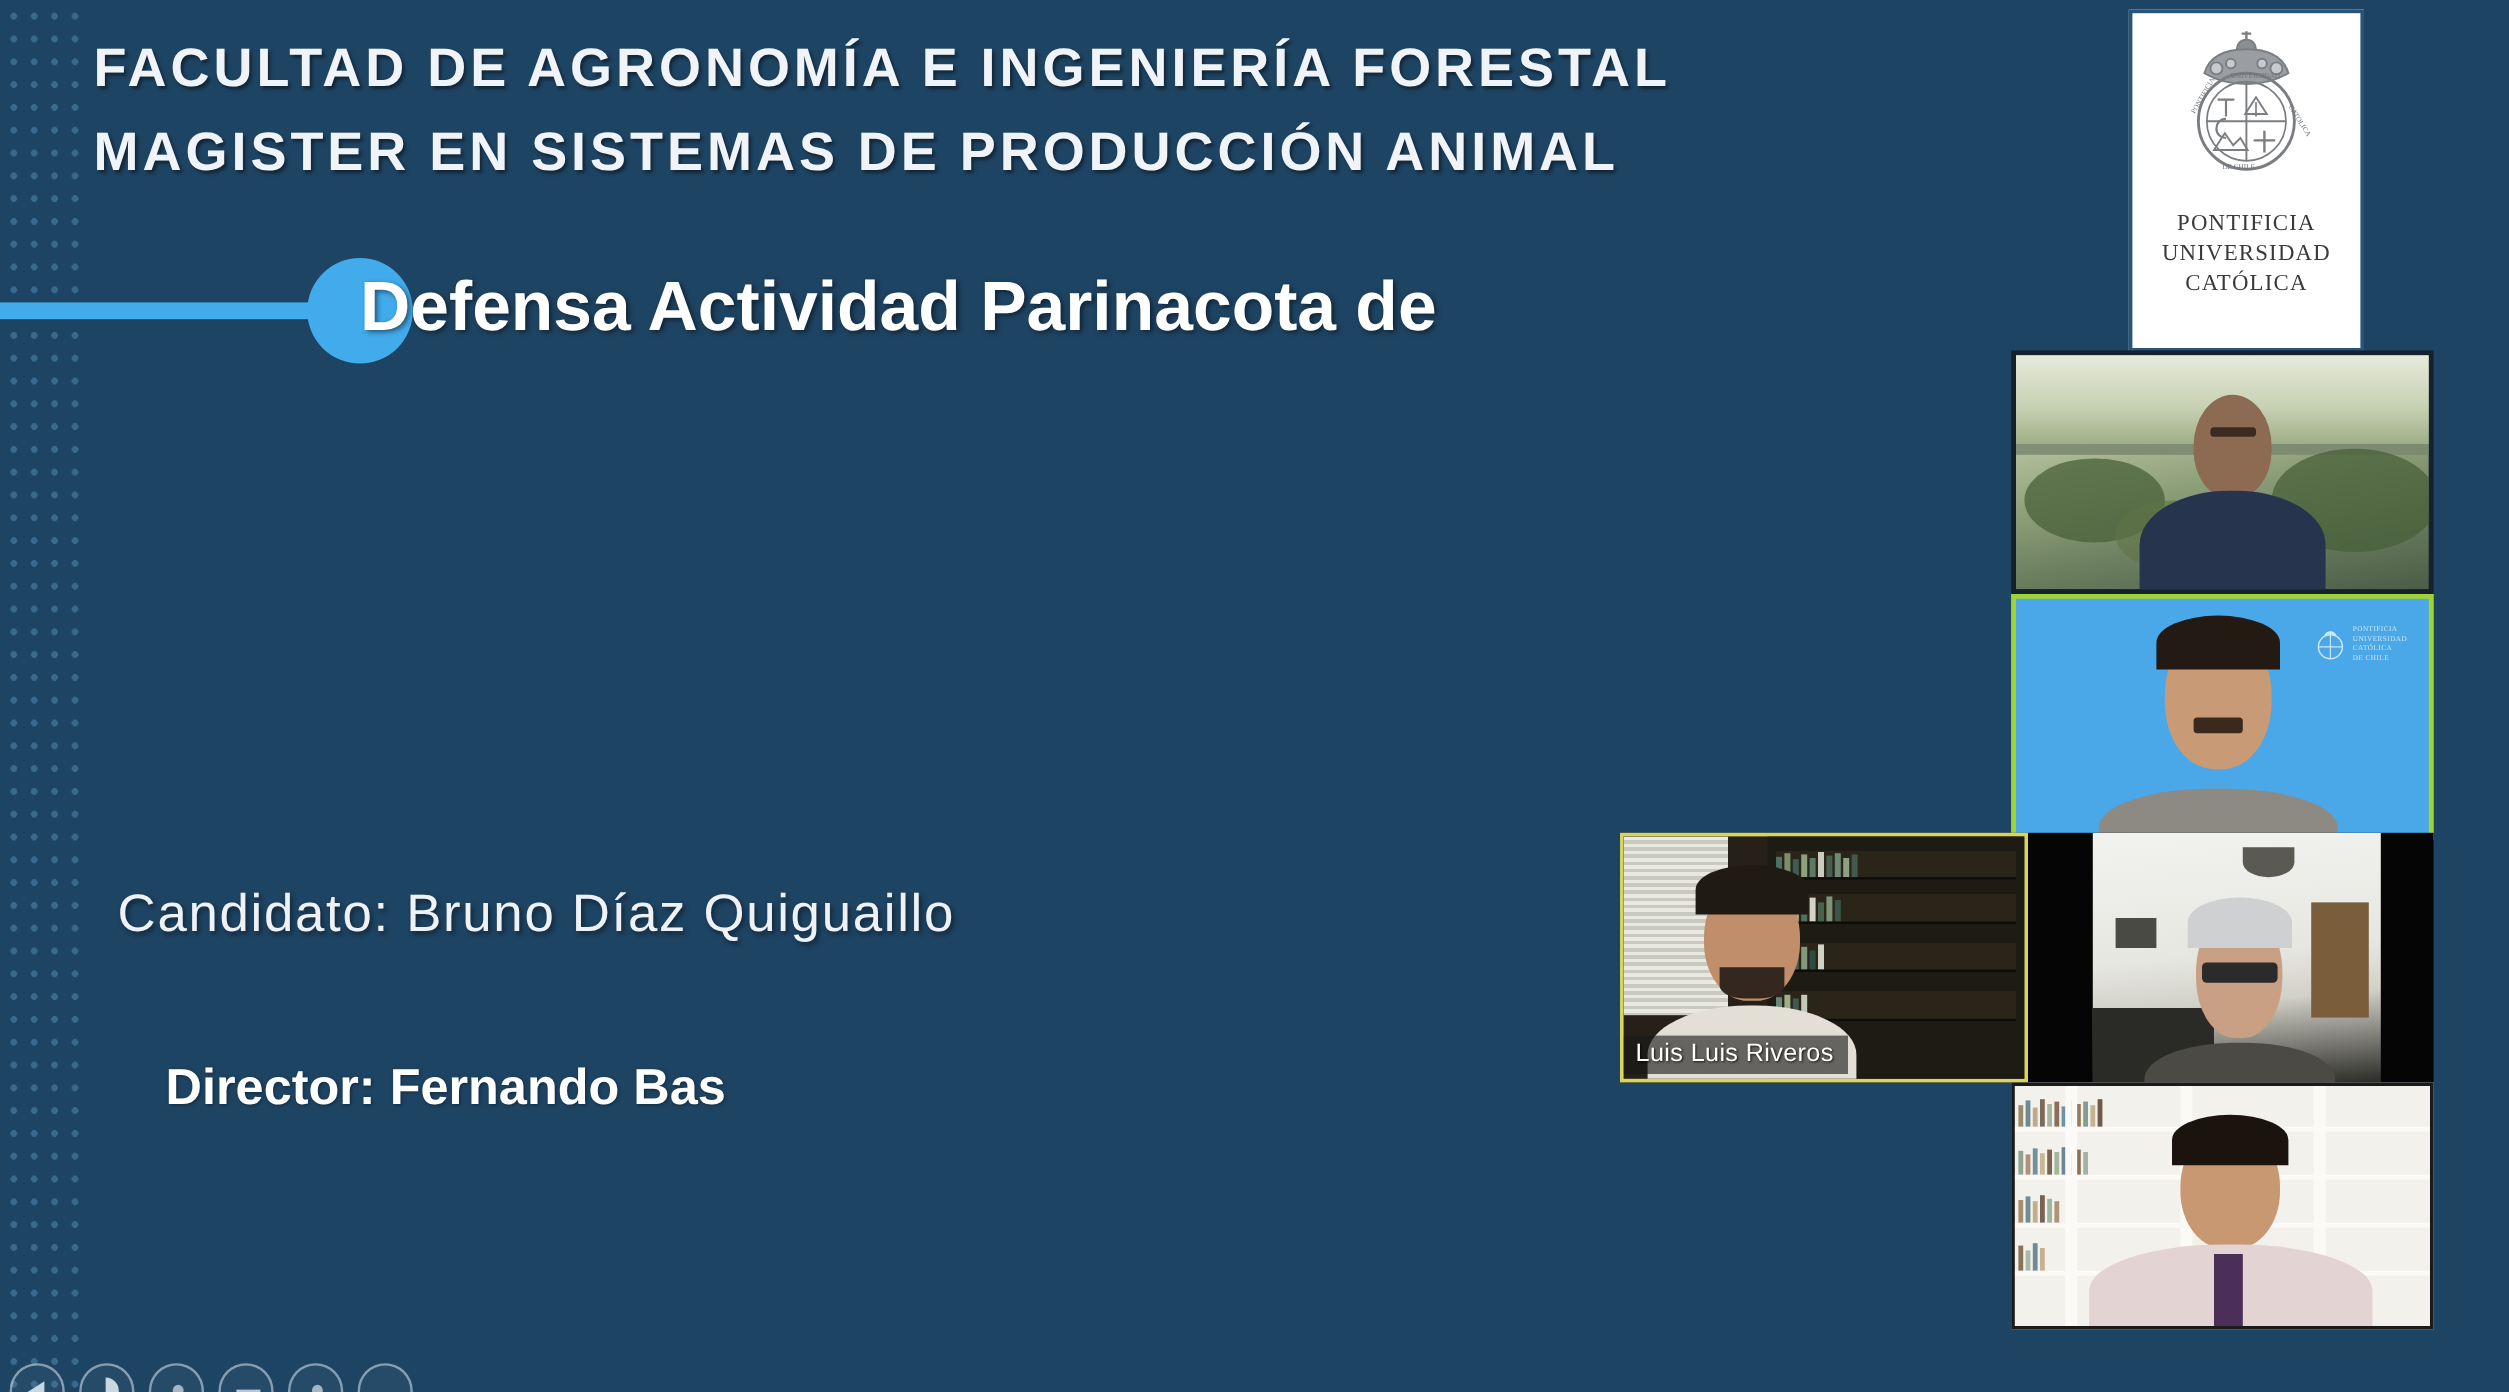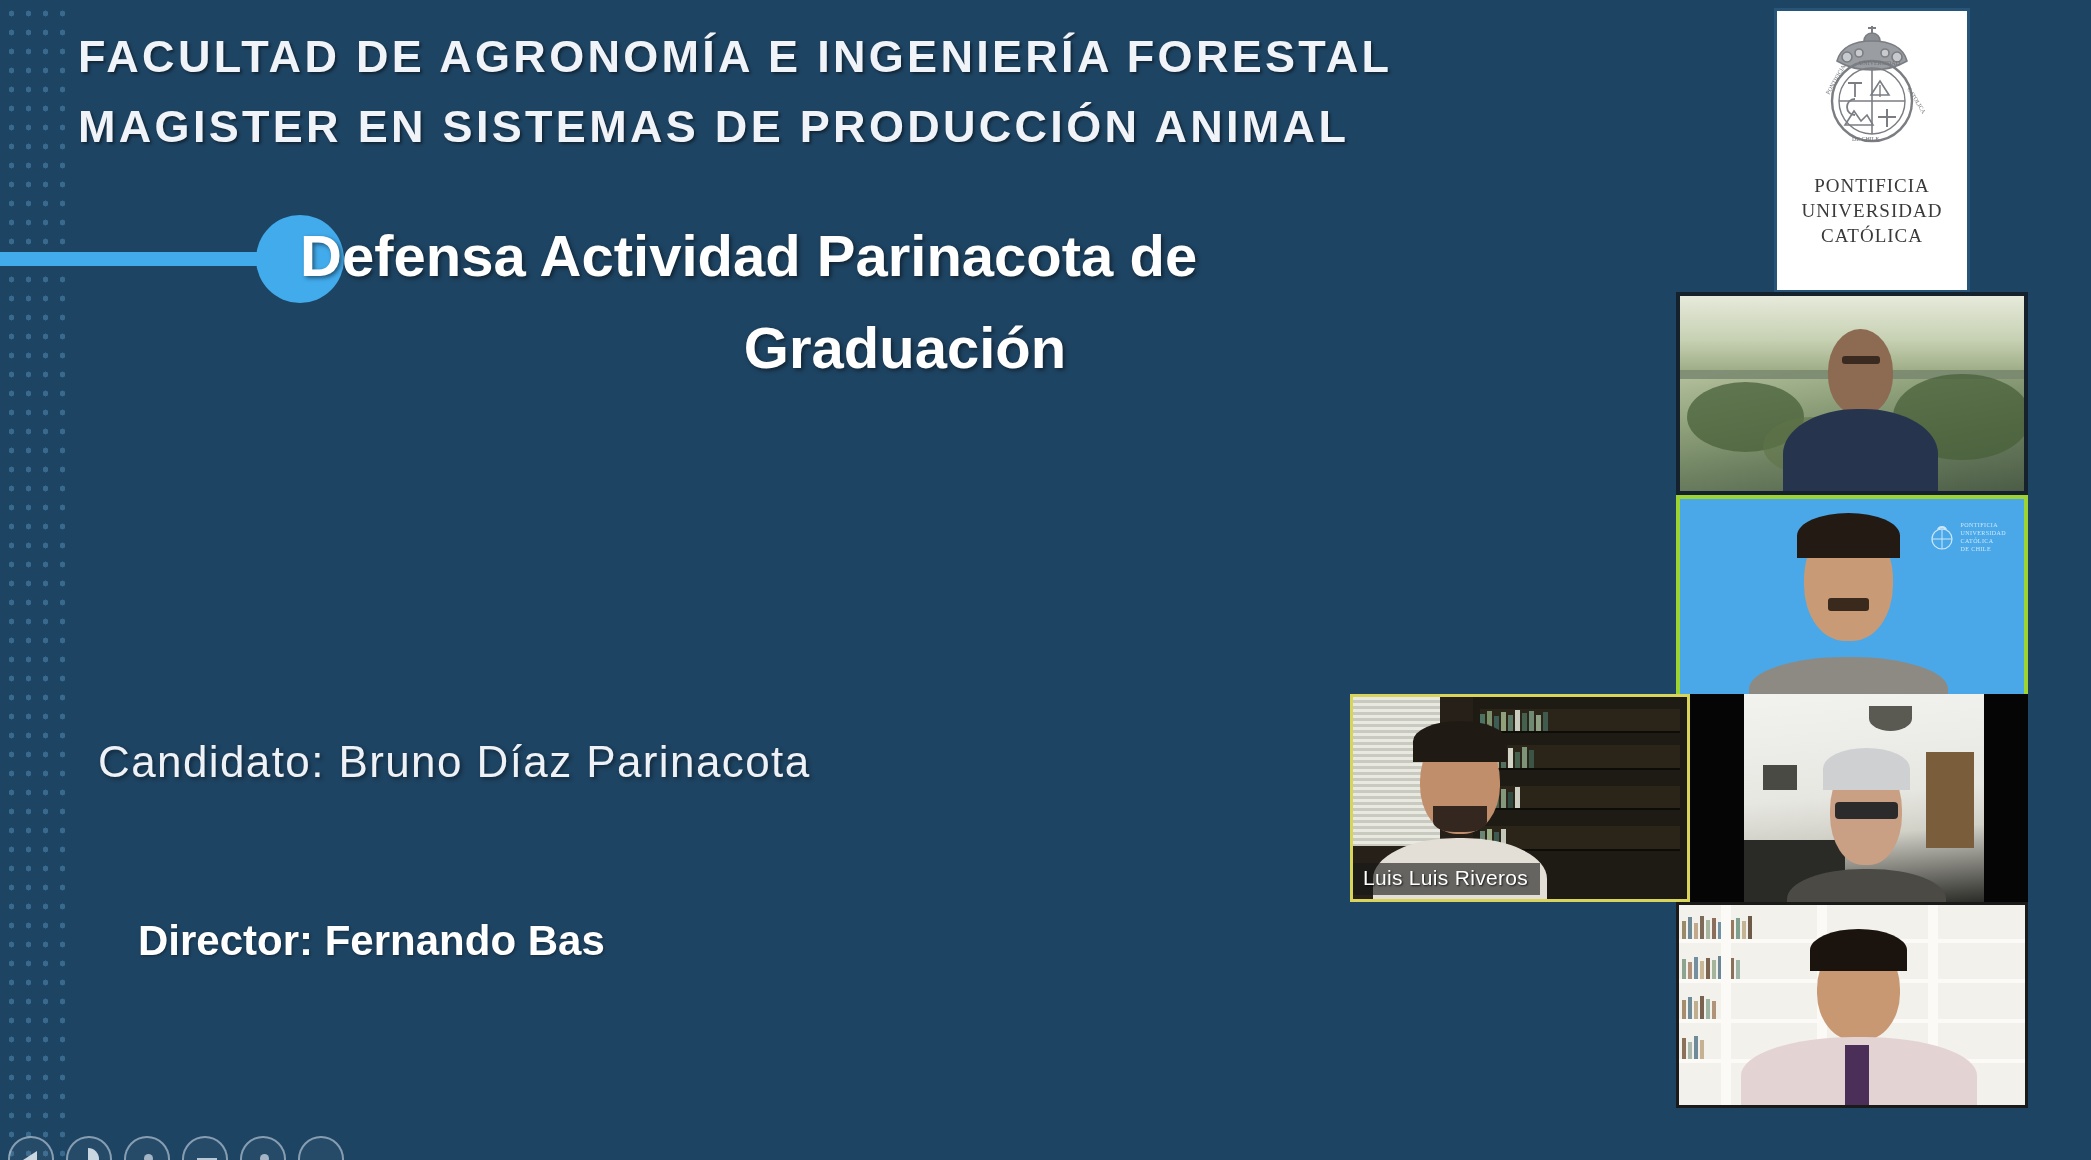--- a/index.html
+++ b/index.html
@@ -91,21 +91,20 @@
     font-size:44px; font-weight:400;
     letter-spacing:1.4px;
     text-shadow:2px 2px 4px rgba(0,0,0,.45);
     z-index:4;
   }
 
   
   .directors{
     position:absolute; left:138px; top:874px;
     z-index:4;
-    margin-top:35px;
   }
   .dir-line{
     color:#ffffff;
     font-size:42px; font-weight:700;
     line-height:64px;
     text-shadow:1px 1px 3px rgba(0,0,0,.4);
   }
 
   
   .date{
@@ -295,25 +294,24 @@
   <div class="accent-line"></div>
   <div class="accent-dot"></div>
 
   <div class="hdr">
     <div class="hdr-line">FACULTAD DE AGRONOMÍA E INGENIERÍA FORESTAL</div>
     <div class="hdr-line">MAGISTER EN SISTEMAS DE PRODUCCIÓN ANIMAL</div>
   </div>
 
   <div class="title-wrap">
     <div class="title-l1">Defensa  Actividad Parinacota de</div>
-    <div class="title-l2">Graduación</div>
-  </div>
-
-
-  <div class="candidate">Candidato: Bruno Díaz Parinacota</div>
+  </div>
+
+
+  <div class="candidate">Candidato: Bruno Díaz Quiguaillo</div>
 
   <div class="directors">
     <div class="dir-line">Director: Fernando Bas</div>
   </div>
 
 
   <div class="logo-card">
     <div class="logo-crest">
       <svg width="130" height="140" viewBox="0 0 130 140">
         <g stroke="#7a7d82" fill="none" stroke-width="1.6">

